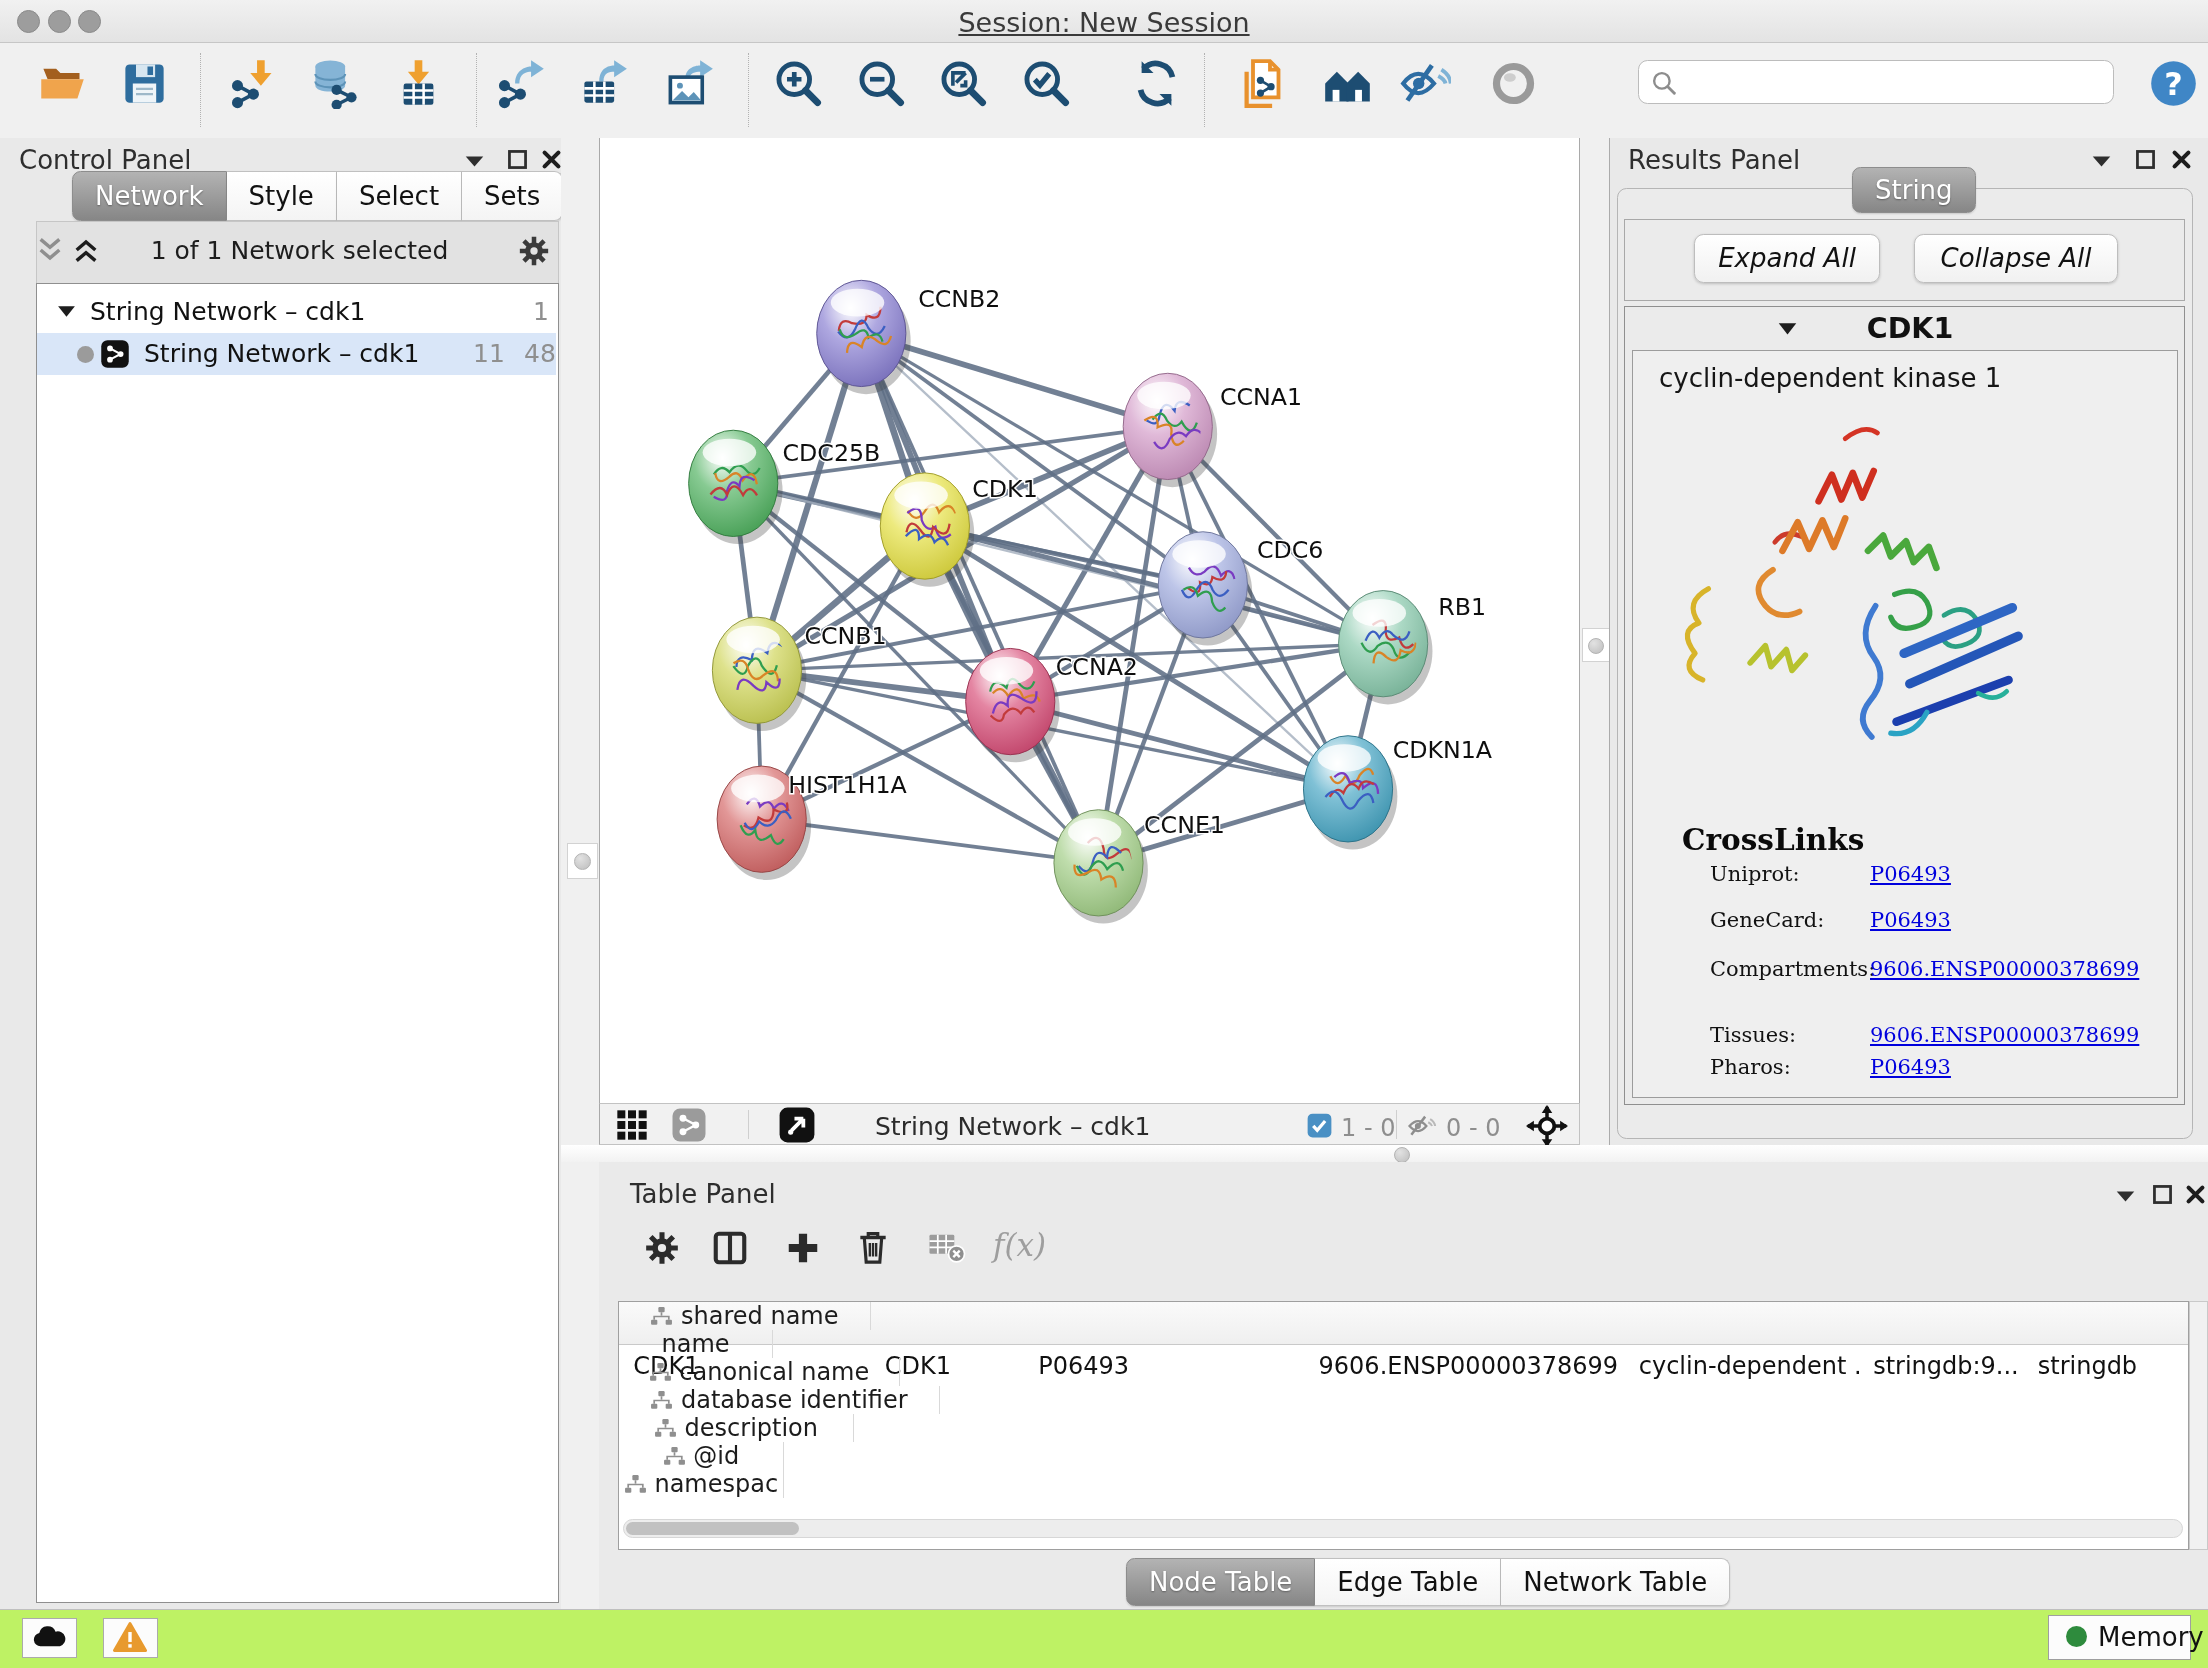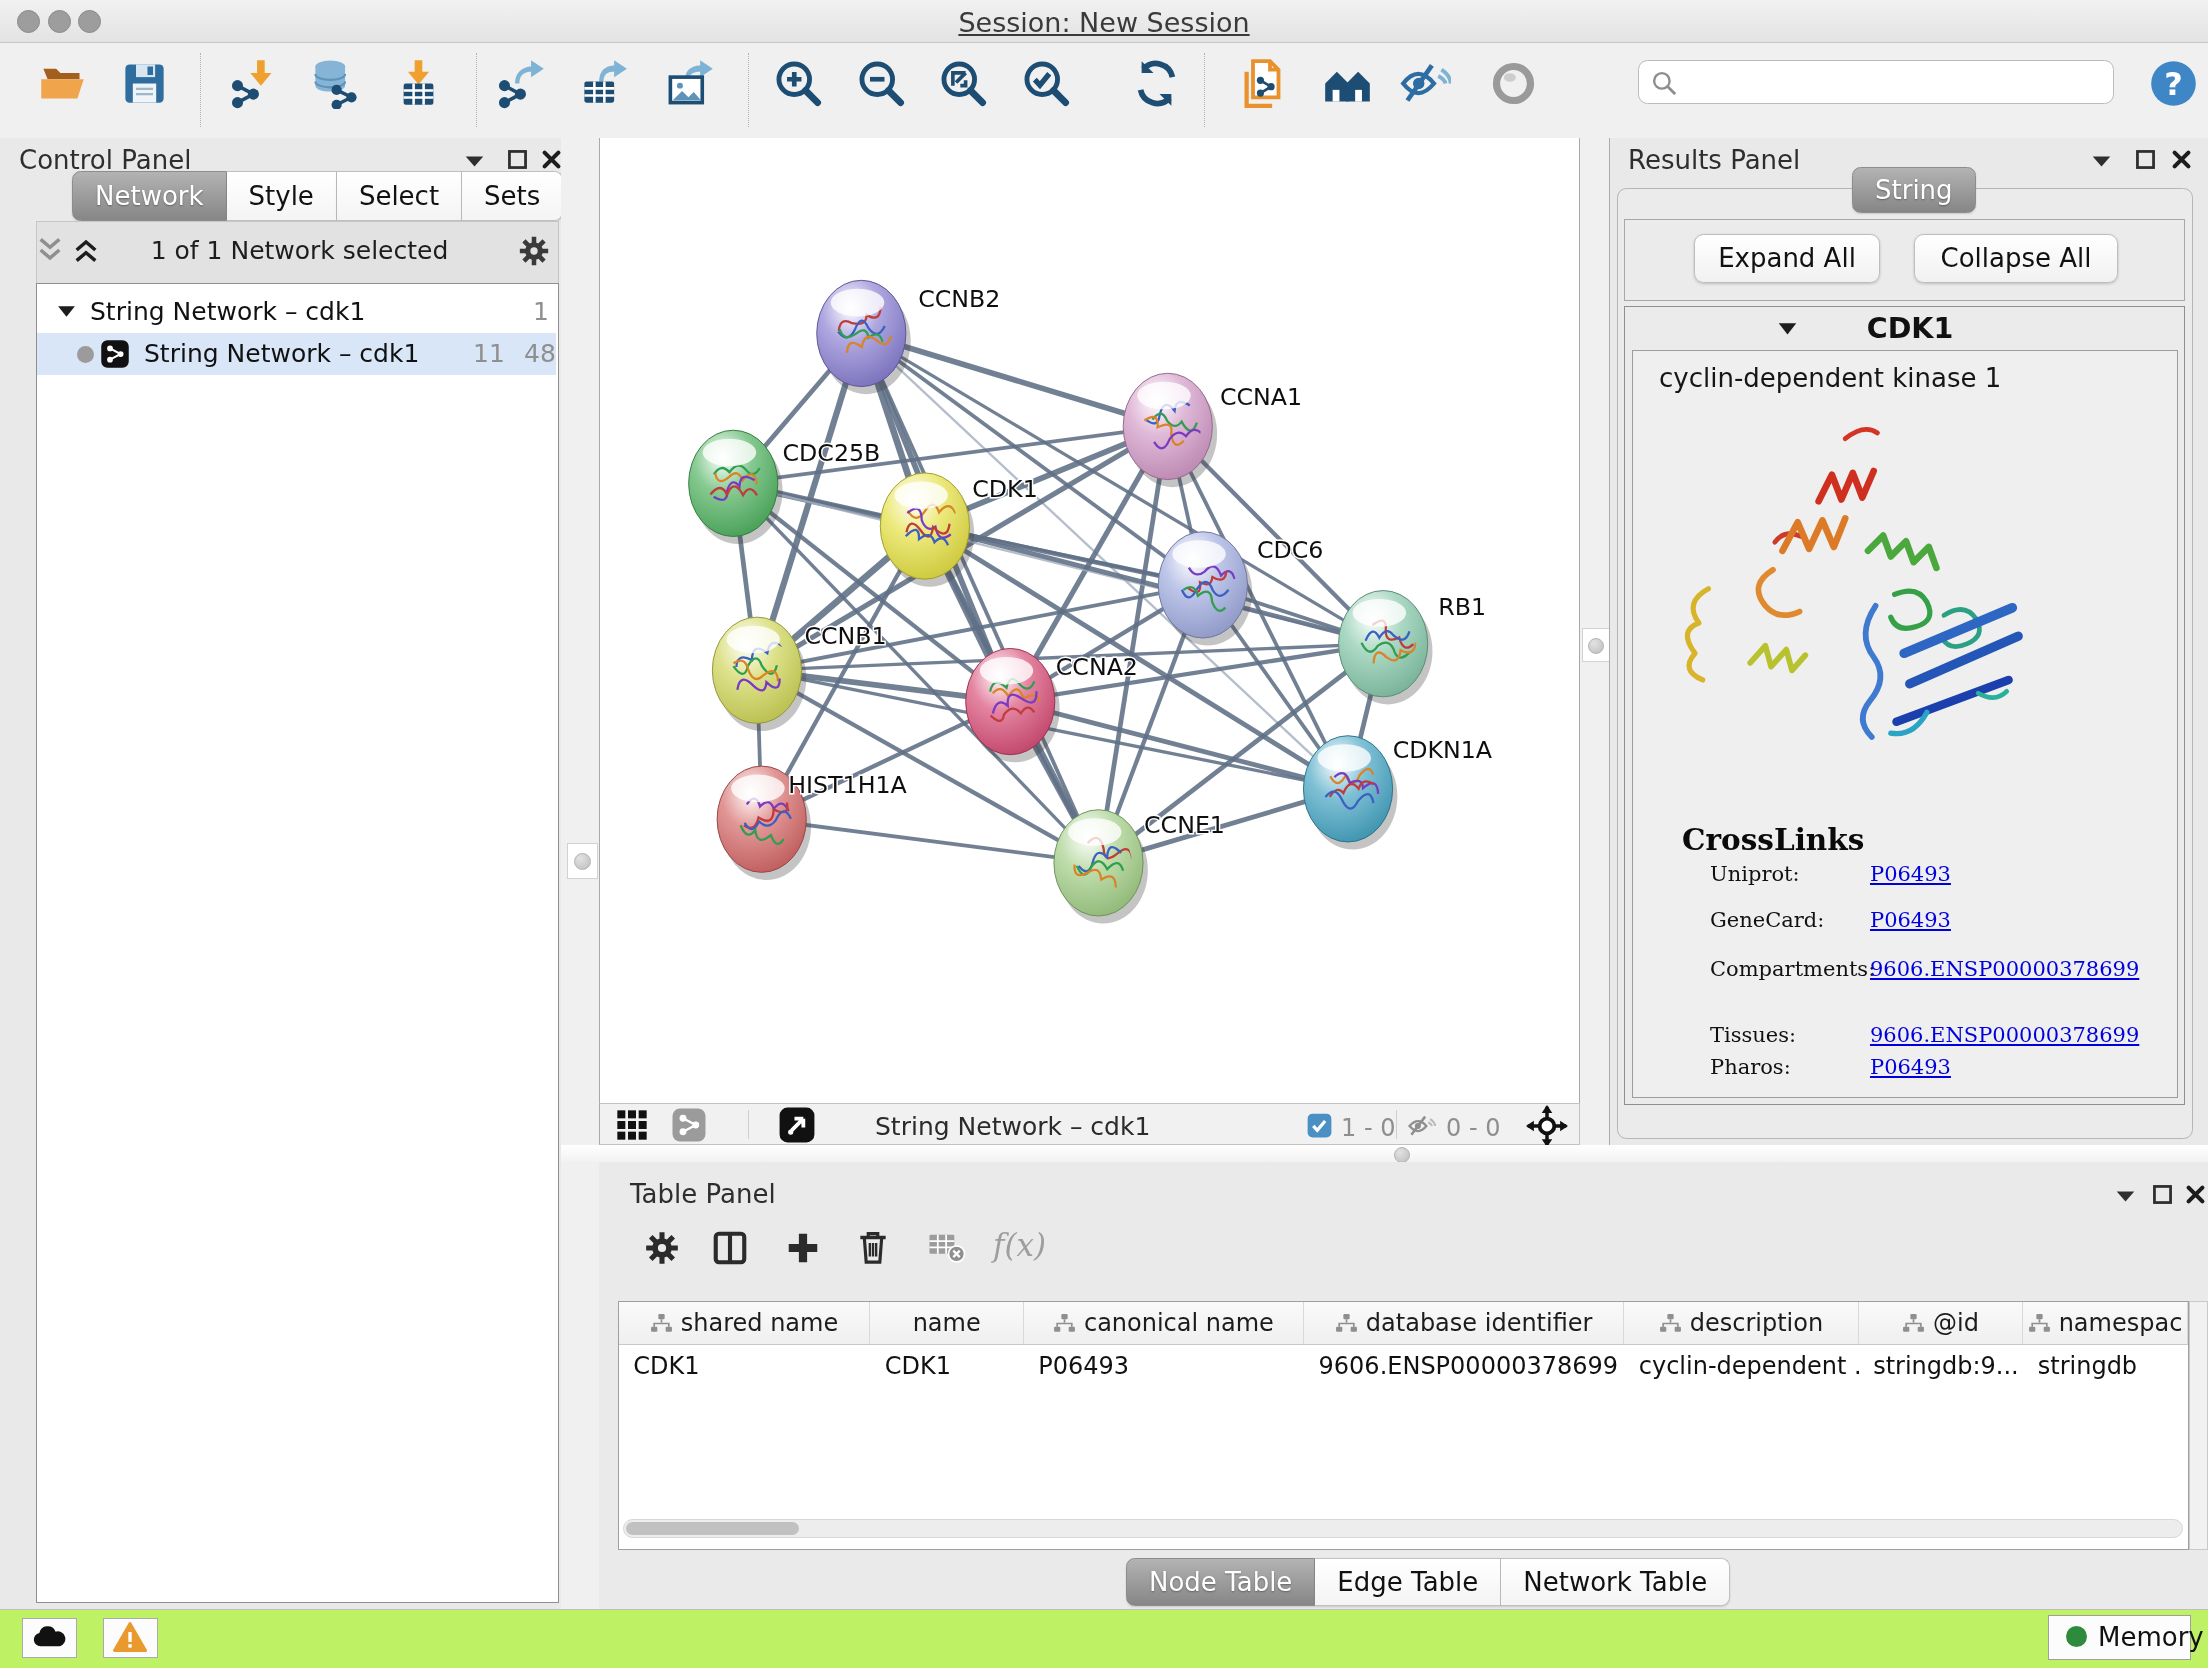--- a/index.html
+++ b/index.html
@@ -58,34 +58,34 @@
           background:linear-gradient(#ffffff,#f2f2f2);}
   
   .rp-bg{position:absolute;left:1609px;top:138px;width:599px;height:1007px;background:#e9e9e9;
          border-left:1px solid #ababab;box-sizing:border-box;}
   .rp-outer{position:absolute;left:1617px;top:188px;width:576px;height:951px;background:#ebebeb;
             border:1.9px solid #b5b5b5;border-radius:9.5px;box-sizing:border-box;}
   .rp-btnbox{position:absolute;left:1624px;top:219px;width:561px;height:82px;background:#ebebeb;
              border:1.9px solid #a8a8a8;box-sizing:border-box;}
   .rp-btn{position:absolute;top:234px;height:49px;background:linear-gradient(#ffffff,#f1f1f1);
           border:1.9px solid #bdbdbd;border-radius:9.5px;box-sizing:border-box;font-size:26px;color:#111;
-          text-align:center;line-height:46px;cursor:pointer;box-shadow:0 1px 2.9px rgba(0,0,0,.2);}
+          text-align:center;line-height:46px;cursor:pointer;box-shadow:0 1px 2.9px rgba(0,0,0,.2);font-style:italic;}
   .rp-entry{position:absolute;left:1624px;top:306px;width:561px;height:799px;background:#ebebeb;
             border:1.9px solid #8f8f8f;box-sizing:border-box;}
   .rp-content{position:absolute;left:1632px;top:350px;width:546px;height:748px;background:#efefef;
               border:1px solid #9c9c9c;box-sizing:border-box;}
   .serif{font-family:"DejaVu Serif","Liberation Serif",serif;}
   .xlink{color:#0000dd;text-decoration:underline;cursor:pointer;}
   .xlrow{position:absolute;left:1710px;width:476px;height:38px;font-size:21px;color:#111;}
   
   .tp-bg{position:absolute;left:599px;top:1162px;width:1609px;height:447px;background:#eaeaea;}
   .dtable{position:absolute;left:618px;top:1301px;width:1571px;height:249px;background:#fff;
           border:1px solid #9f9f9f;box-sizing:border-box;}
   .thead{display:flex;height:42px;background:linear-gradient(#fafafa,#efefef);
-         border-bottom:1px solid #c9c9c9;}
+         border-bottom:1px solid #c9c9c9;flex-direction:column;}
   .th{display:flex;align-items:center;justify-content:center;gap:7.6px;font-size:24px;color:#1c1c1c;
       border-right:1px solid #d9d9d9;box-sizing:border-box;position:relative;cursor:pointer;}
   .trow{display:flex;height:42px;}
   .td{font-size:24px;color:#111;padding:6.7px 0 0 14.3px;box-sizing:border-box;white-space:nowrap;
       overflow:hidden;cursor:default;}
   .hscroll{position:absolute;left:3.8px;top:217px;width:1560px;height:19px;background:#ededed;
            border:1px solid #d7d7d7;border-radius:9.5px;box-sizing:border-box;}
   .hthumb{position:absolute;left:1.9px;top:1.9px;width:173px;height:13.3px;background:#c1c1c1;border-radius:6.7px;cursor:pointer;}
   .vscroll{position:absolute;left:2189px;top:1301px;width:19px;height:249px;background:#f1f1f1;
            border:1px solid #c9c9c9;box-sizing:border-box;}

